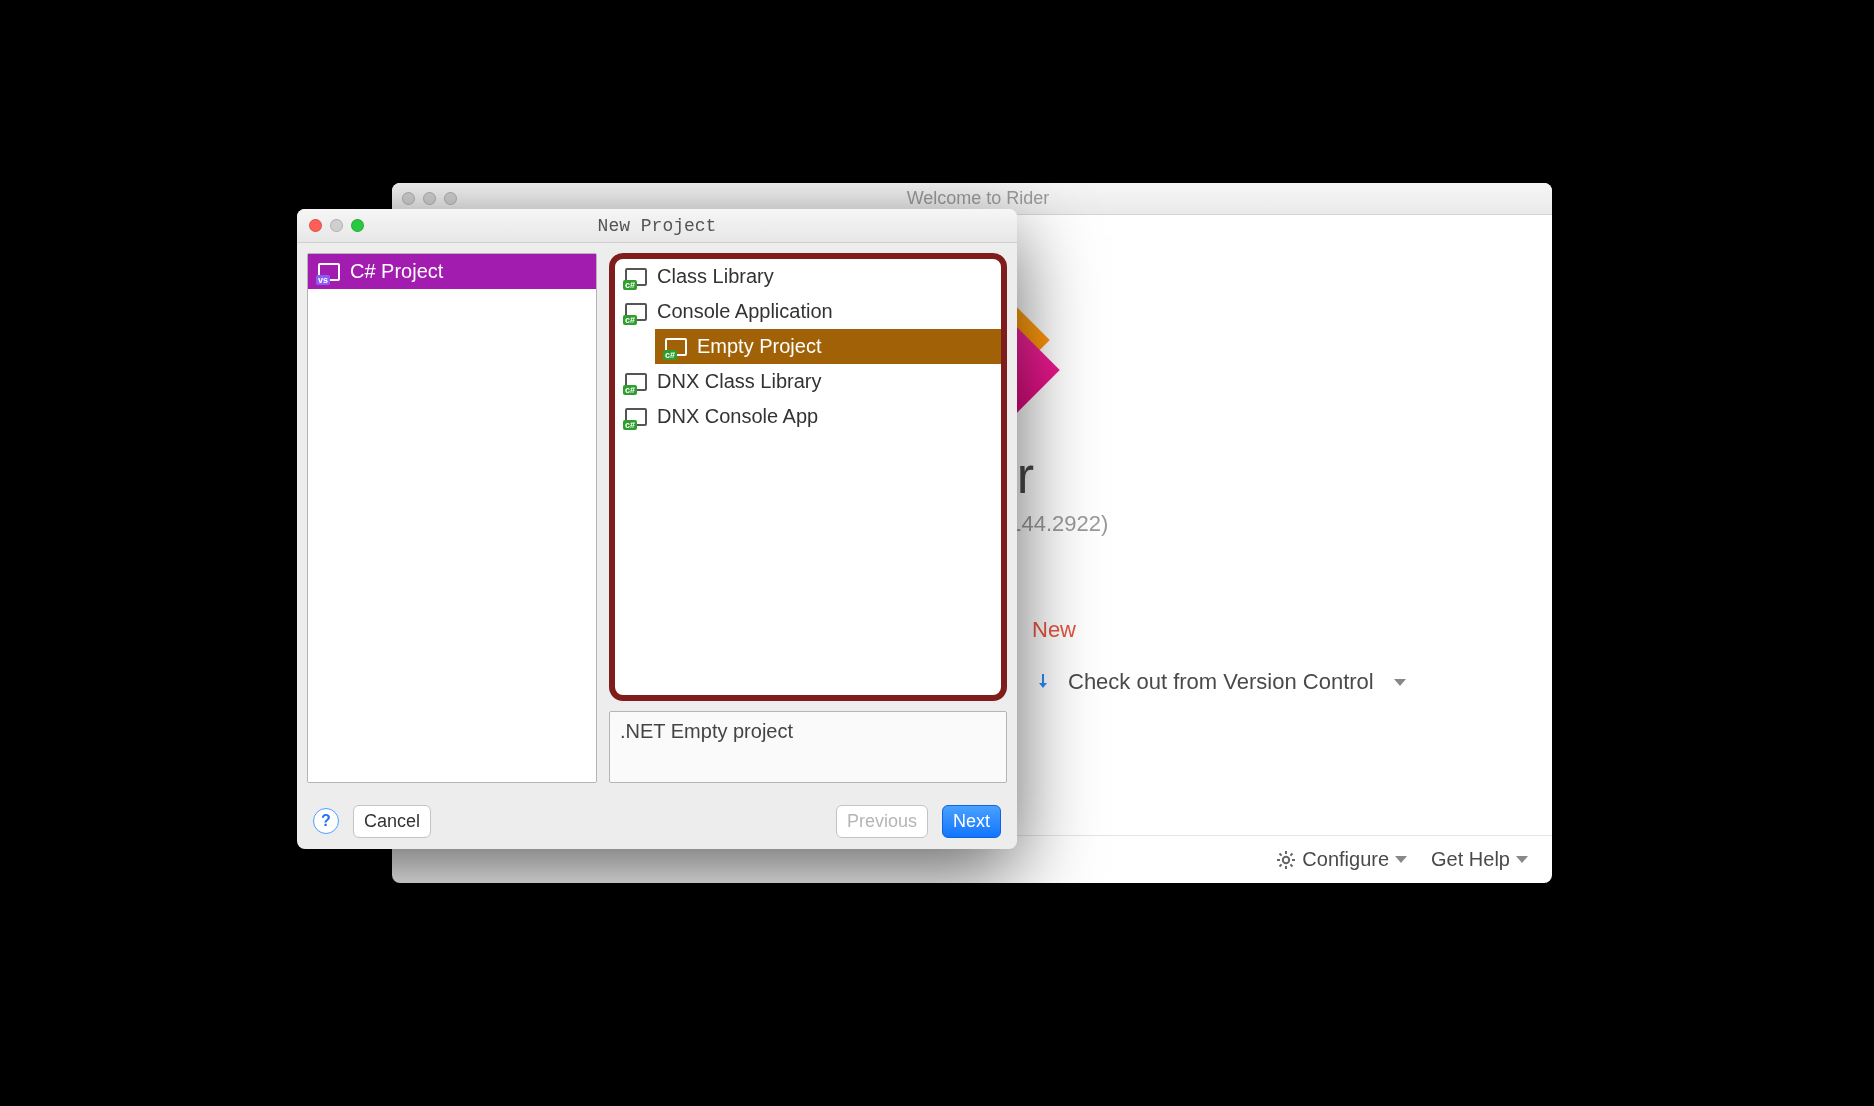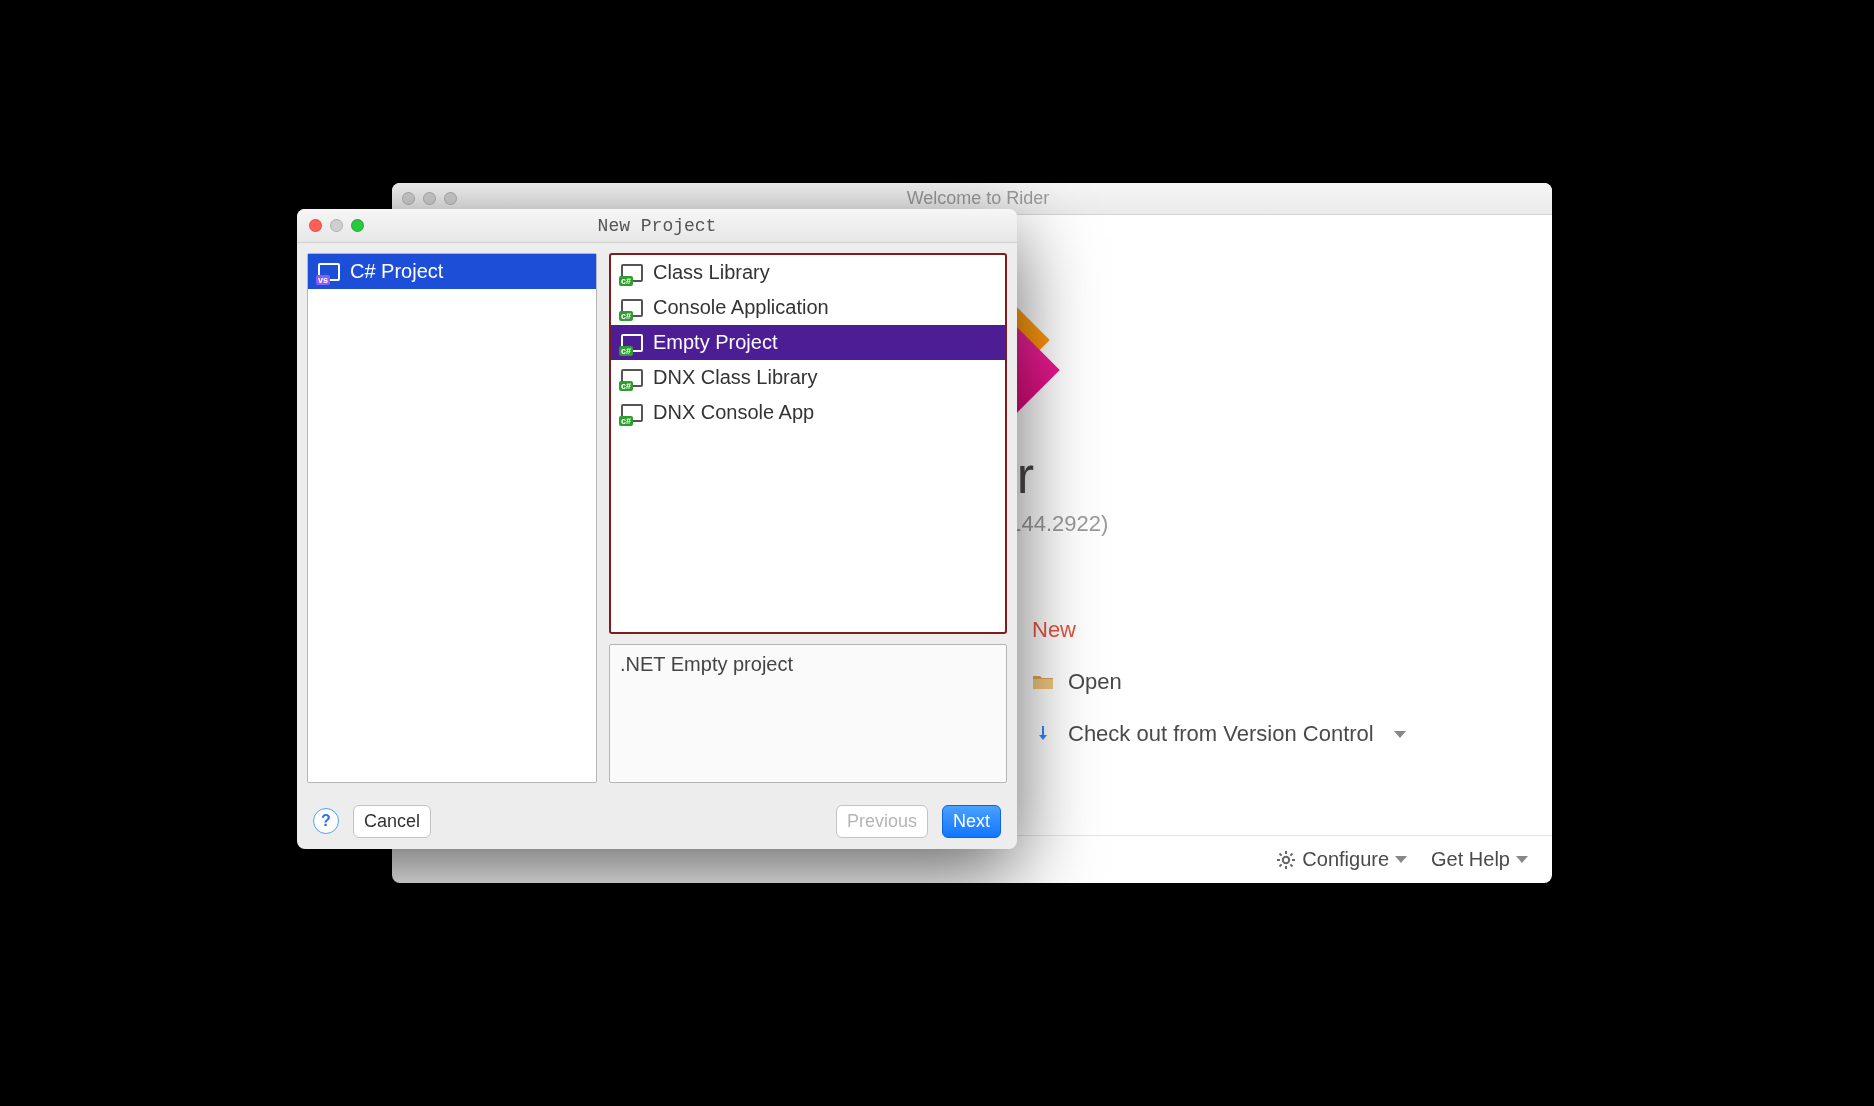--- a/index.html
+++ b/index.html
@@ -109,32 +109,32 @@
 
   .dialog-body {
     flex: 1; display: flex; gap: 12px; padding: 10px;
   }
   .left-pane {
     flex: 0 0 290px; background: #fff; border: 1px solid #b5b5b5; border-radius: 2px;
   }
   .left-item {
     display: flex; align-items: center; gap: 10px;
     padding: 6px 10px; font-size: 20px; color: #fff;
-    background: #1d4ed8;
+    background: #a21caf;
   }
   .right-col { flex: 1; display: flex; flex-direction: column; gap: 10px; }
   .right-pane {
-    height: 381px; background: #fff; border: 2px solid #7f1d1d; border-radius: 3px;
+    height: 448px; background: #fff; border: 6px solid #7f1d1d; border-radius: 14px;
     overflow: hidden;
   }
   .template-item {
     display: flex; align-items: center; gap: 10px;
     padding: 6px 10px; font-size: 20px; color: #333;
   }
-  .template-item.selected { background: #4c1d95; color: #fff; }
+  .template-item.selected { background: #a16207; color: #fff; margin-left: 40px; }
   .desc-pane {
     flex: 1; background: #fafafa; border: 1px solid #b5b5b5; border-radius: 2px;
     padding: 8px 10px; font-size: 20px; color: #444;
   }
   .cs-icon {
     width: 22px; height: 18px; border: 2px solid currentColor; border-radius: 2px;
     position: relative; flex-shrink: 0;
   }
   .cs-icon::after {
     content: "c#"; position: absolute; left: -4px; bottom: -6px;
@@ -188,29 +188,20 @@
           <div class="logo-rd">RD</div>
           <div class="logo-bar"></div>
         </div>
       </div>
       <div class="app-name">Rider</div>
       <div class="app-version">Version 10.0 (RS-144.2922)</div>
 
       <div class="action-list">
         <div class="action-item active">
           <span>New</span>
-        </div>
-        <div class="action-item">
-          <span class="action-icon folder-icon">
-            <svg width="22" height="18" viewBox="0 0 22 18">
-                <path fill="#d9a558" d="M1 3h7l2 2h11v11H1z"></path>
-                <path fill="#f2c77e" d="M1 6h20v10H1z"></path>
-              </svg>
-          </span>
-          <span>Open</span>
         </div>
         <div class="action-item">
           <span class="action-icon arrow-icon">
             <svg width="20" height="20" viewBox="0 0 20 20">
                 <path fill="#2a8cff" d="M9 2h2v9h3l-4 5-4-5h3z"></path>
               </svg>
           </span>
           <span>Check out from Version Control</span>
           <span class="chev-down"></span>
         </div>

